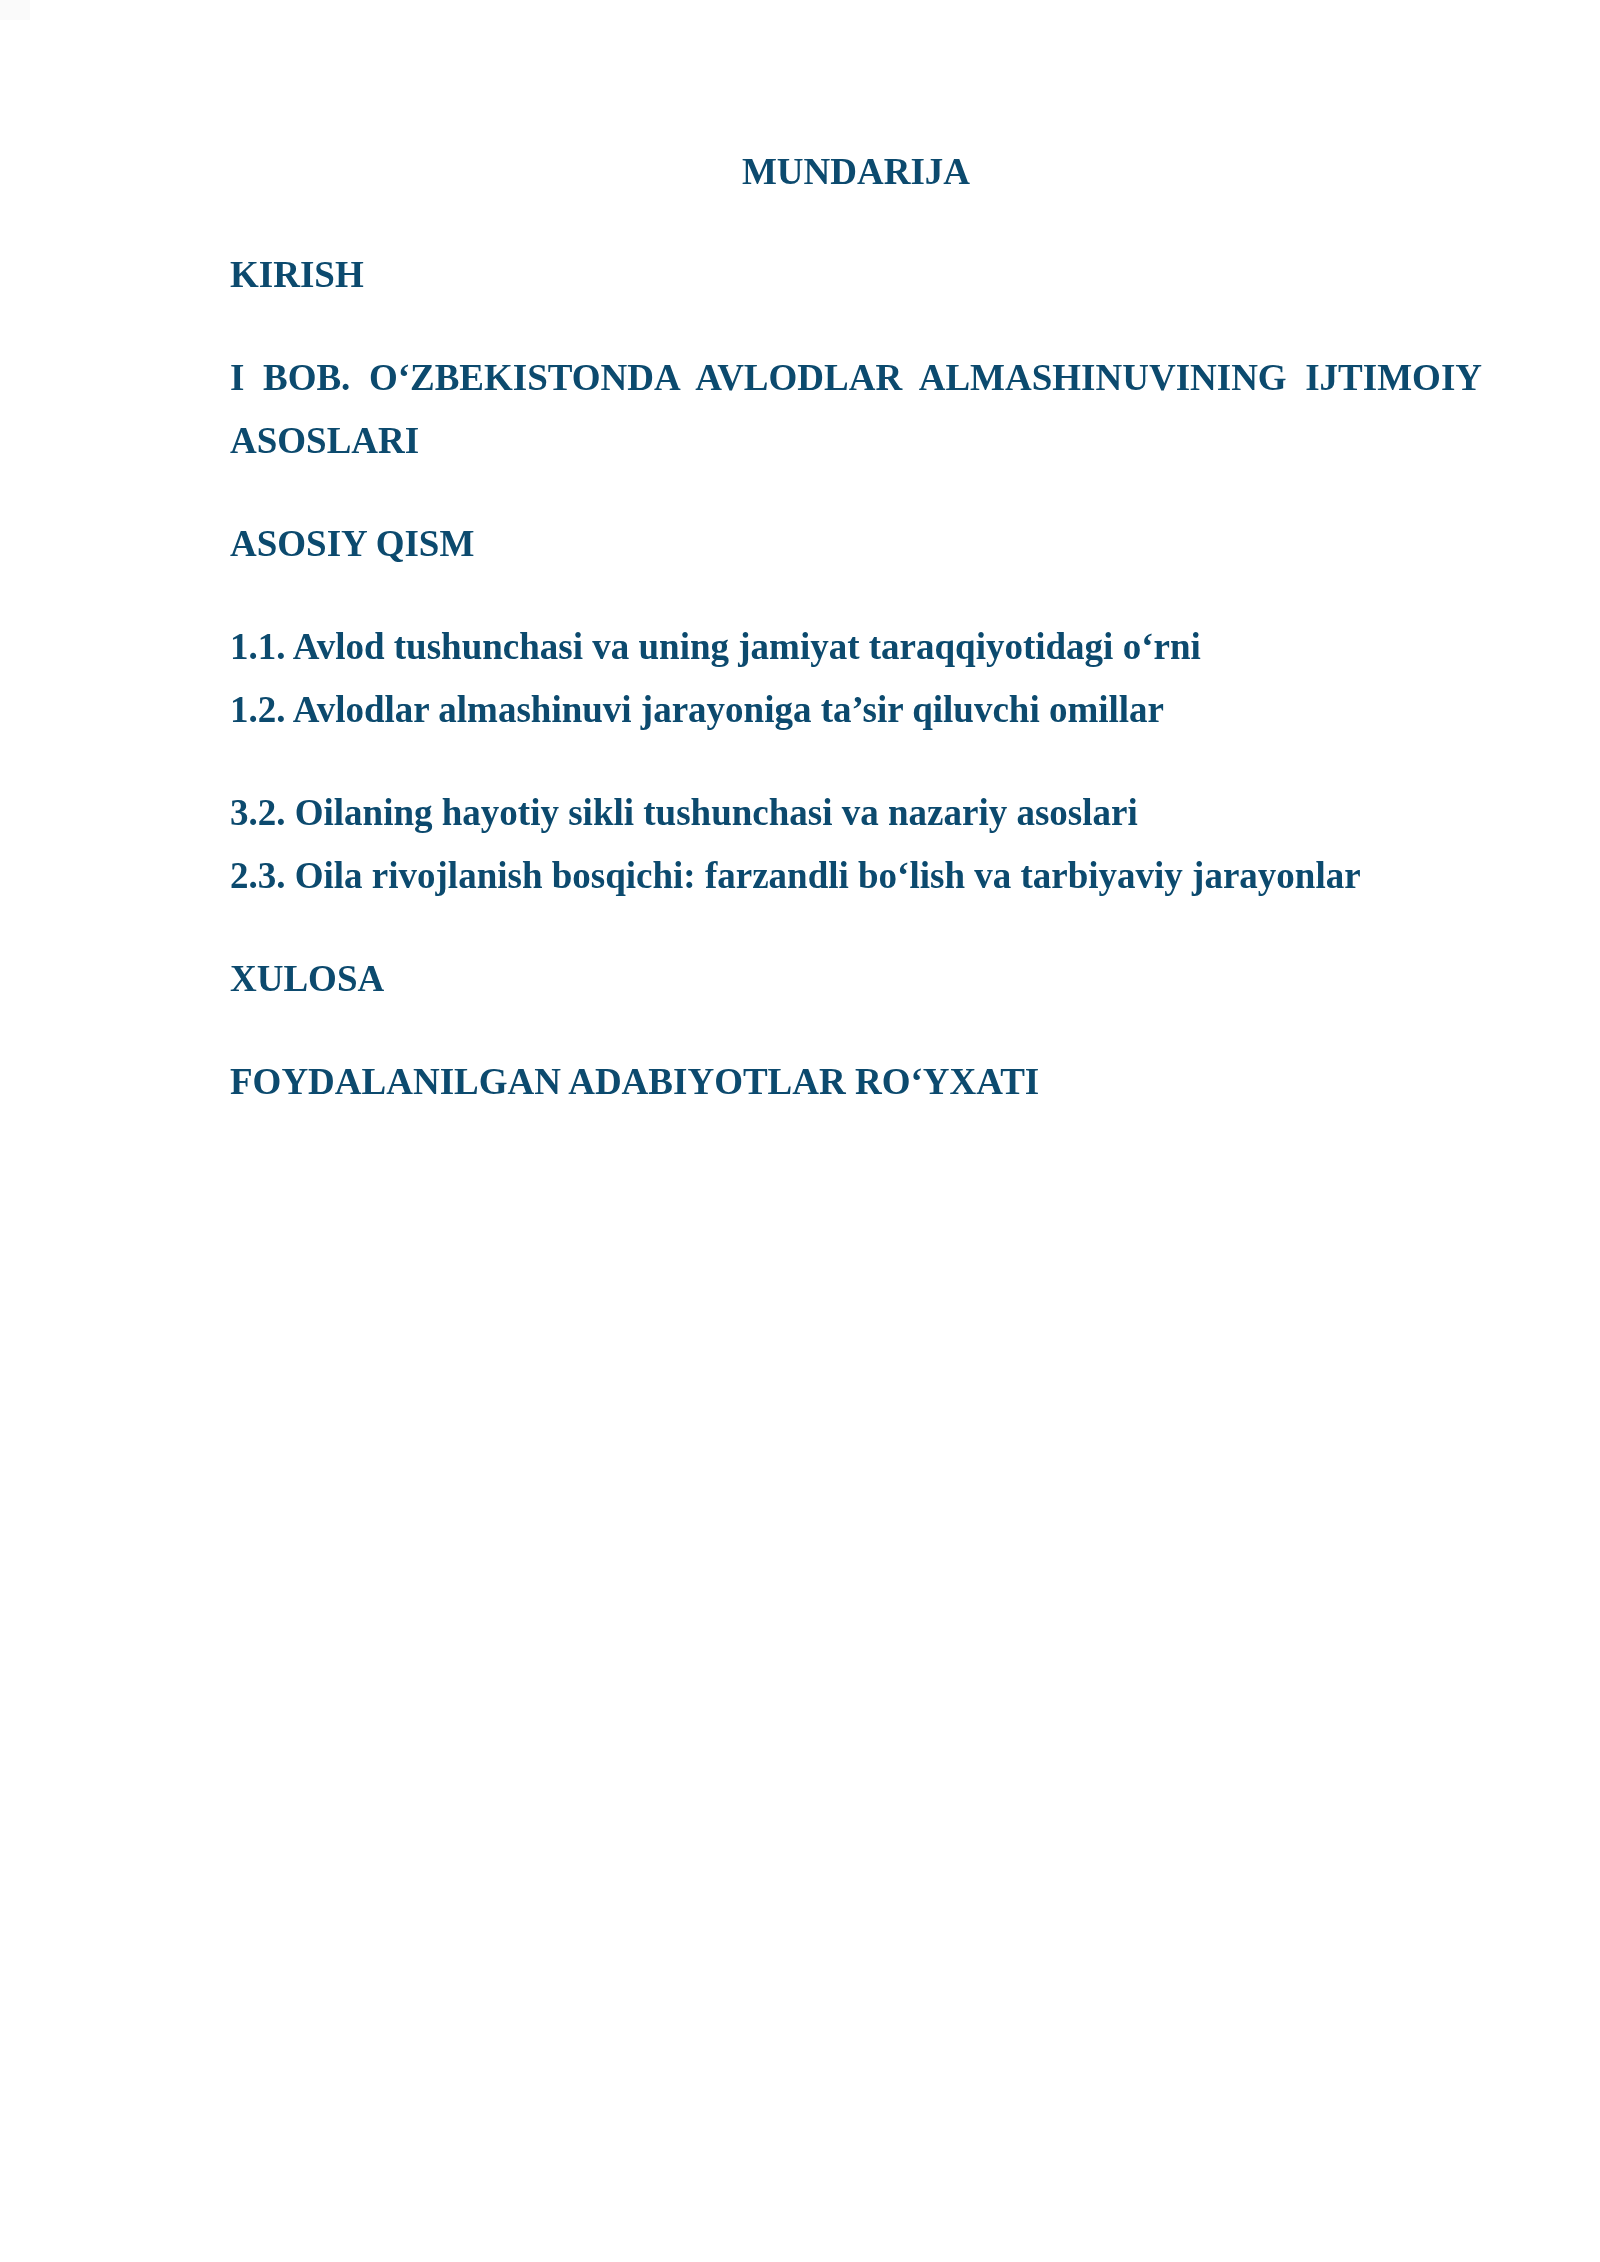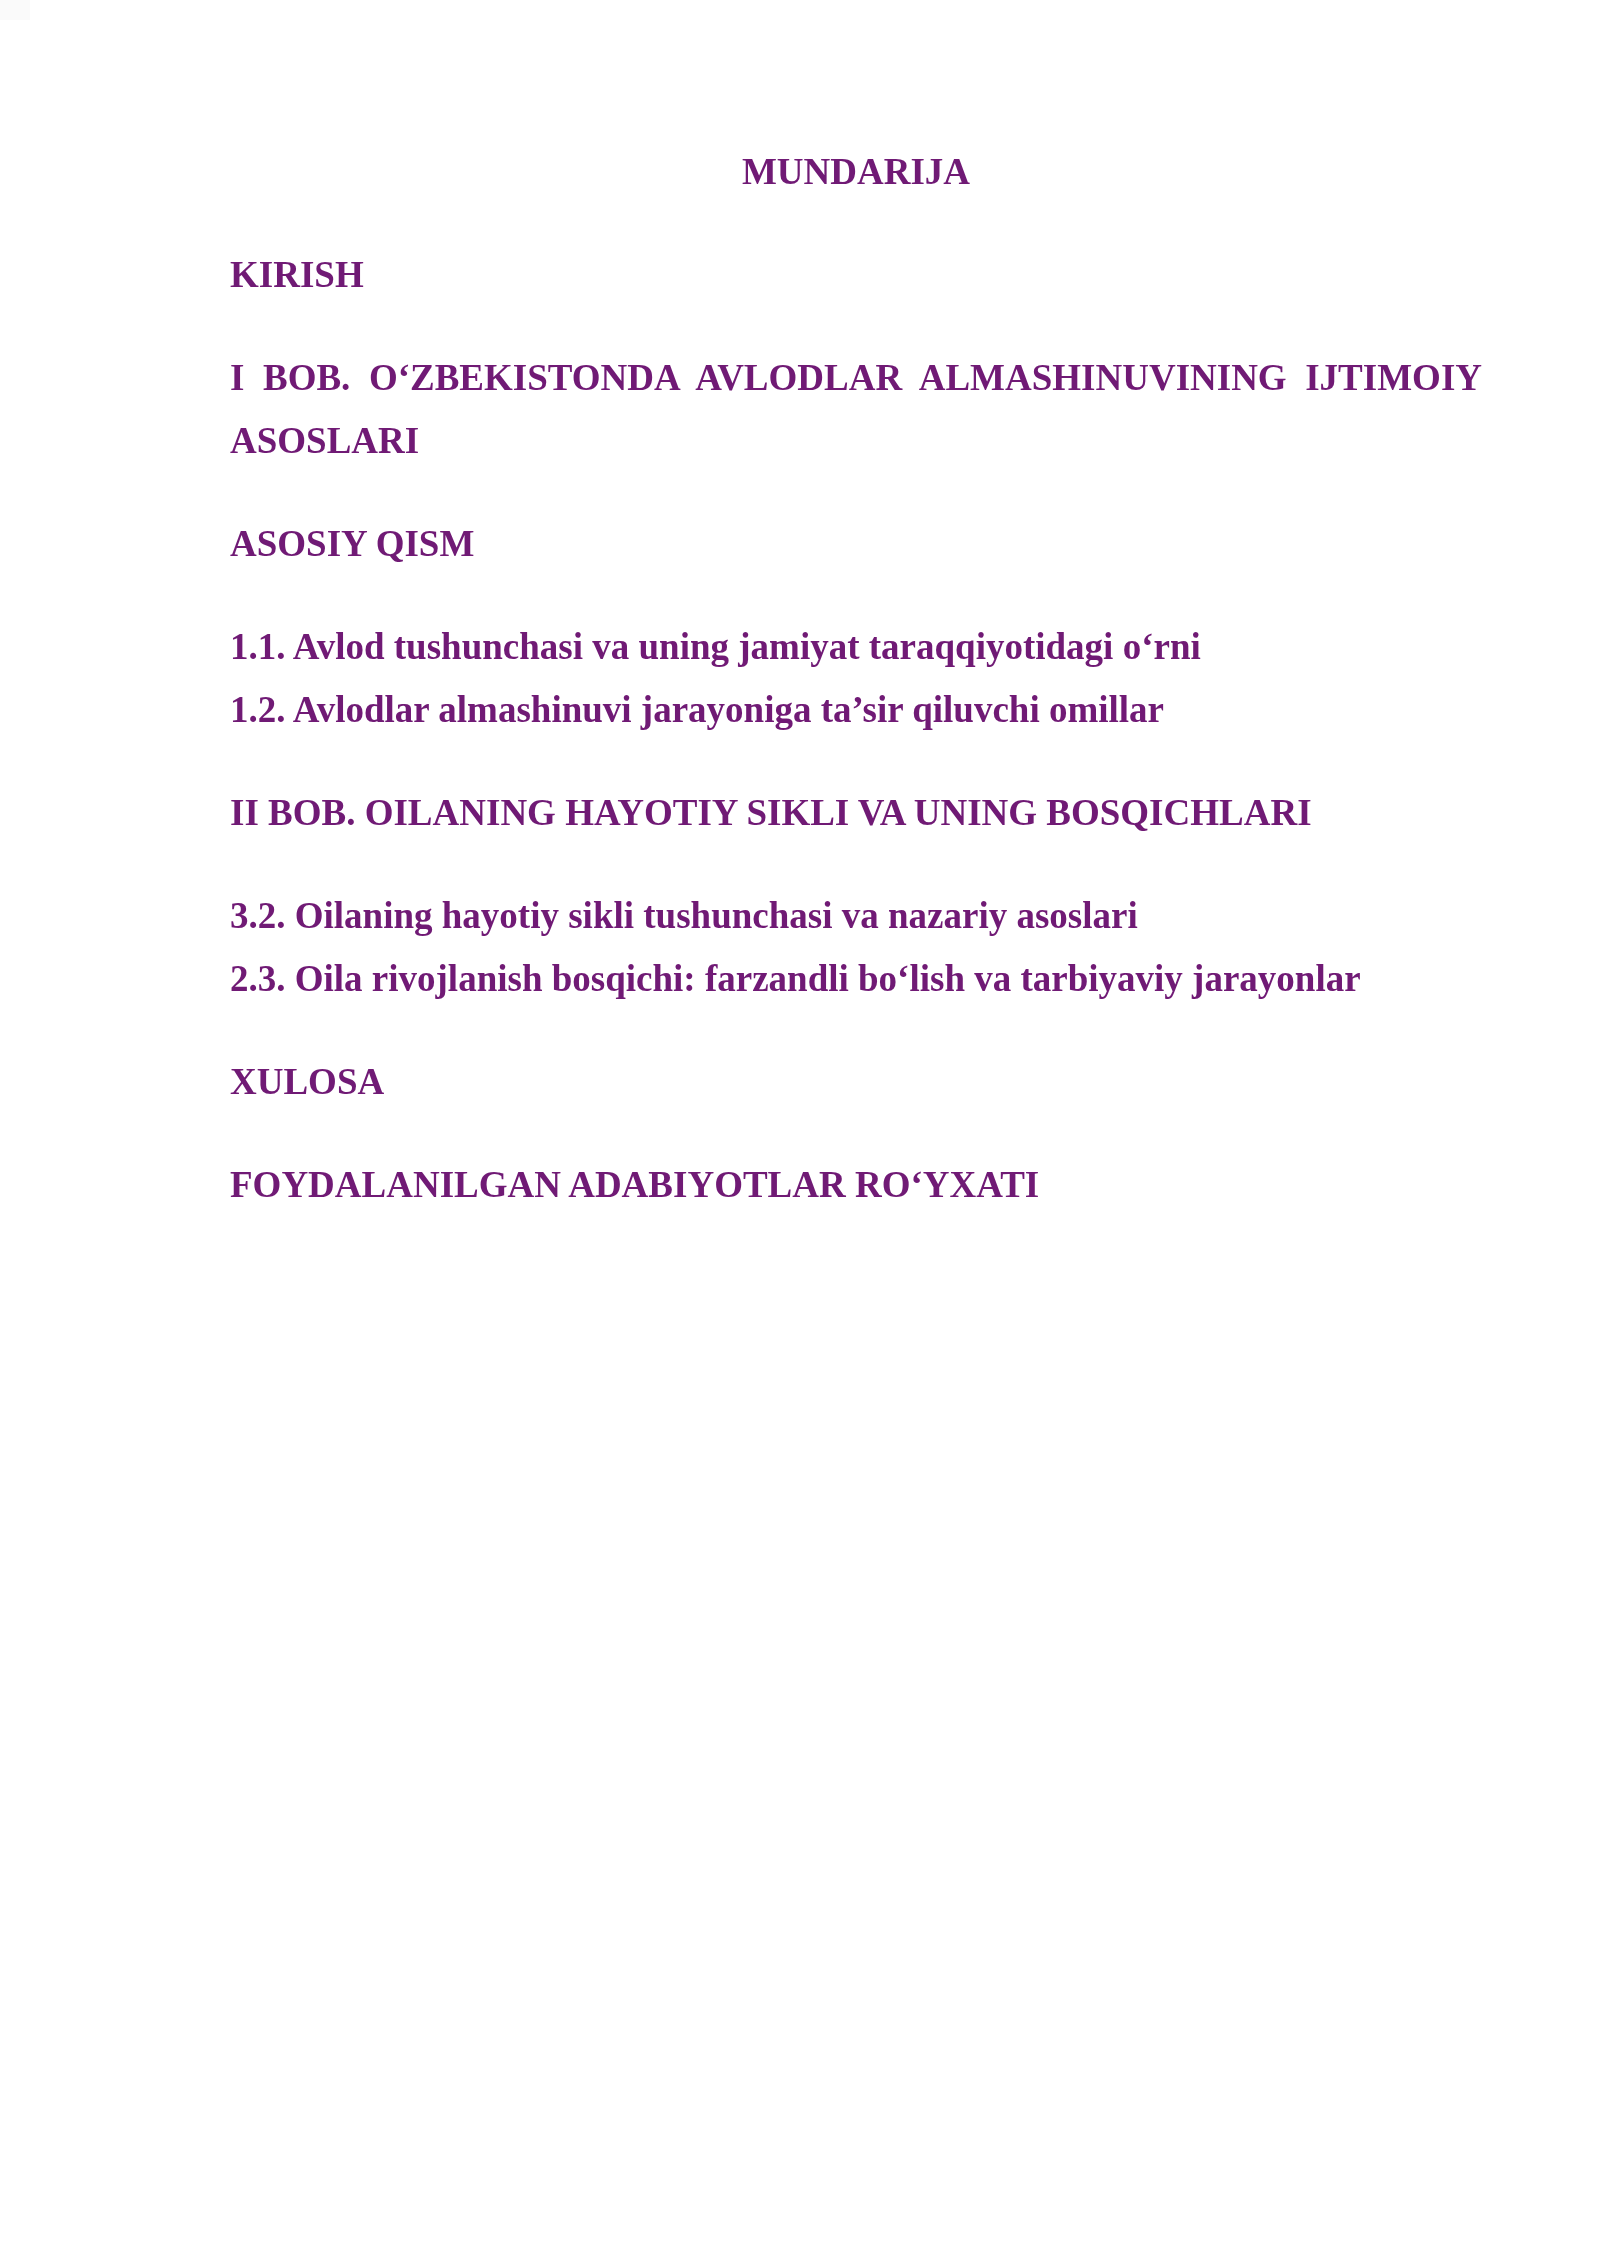--- a/index.html
+++ b/index.html
@@ -7,21 +7,21 @@
     padding: 0;
     background: #ffffff;
   }
   .page {
     position: relative;
     width: 1600px;
     height: 2262px;
     background: #ffffff;
     overflow: hidden;
     font-family: "Liberation Serif", "DejaVu Serif", serif;
-    color: #701a75;
+    color: #0c4a6e;
   }
   .corner-artifact {
     position: absolute;
     left: 0;
     top: 0;
     width: 30px;
     height: 20px;
     background: #fafafa;
   }
   .content {
@@ -61,19 +61,18 @@
 
 <div class="page">
   <div class="corner-artifact"></div>
   <div class="content">
     <p class="title">MUNDARIJA</p>
     <p class="h">KIRISH</p>
     <p class="h just">I BOB. OʻZBEKISTONDA AVLODLAR ALMASHINUVINING IJTIMOIY ASOSLARI</p>
     <p class="h">ASOSIY QISM</p>
     <p class="r">1.1. Avlod tushunchasi va uning jamiyat taraqqiyotidagi oʻrni</p>
     <p class="r grp-end">1.2. Avlodlar almashinuvi jarayoniga ta’sir qiluvchi omillar</p>
-    <p class="h">II BOB. OILANING HAYOTIY SIKLI VA UNING BOSQICHLARI</p>
     <p class="r">3.2. Oilaning hayotiy sikli tushunchasi va nazariy asoslari</p>
     <p class="r grp-end">2.3. Oila rivojlanish bosqichi: farzandli boʻlish va tarbiyaviy jarayonlar</p>
     <p class="h">XULOSA</p>
     <p class="h">FOYDALANILGAN ADABIYOTLAR ROʻYXATI</p>
   </div>
 </div>
 
 </body></html>

